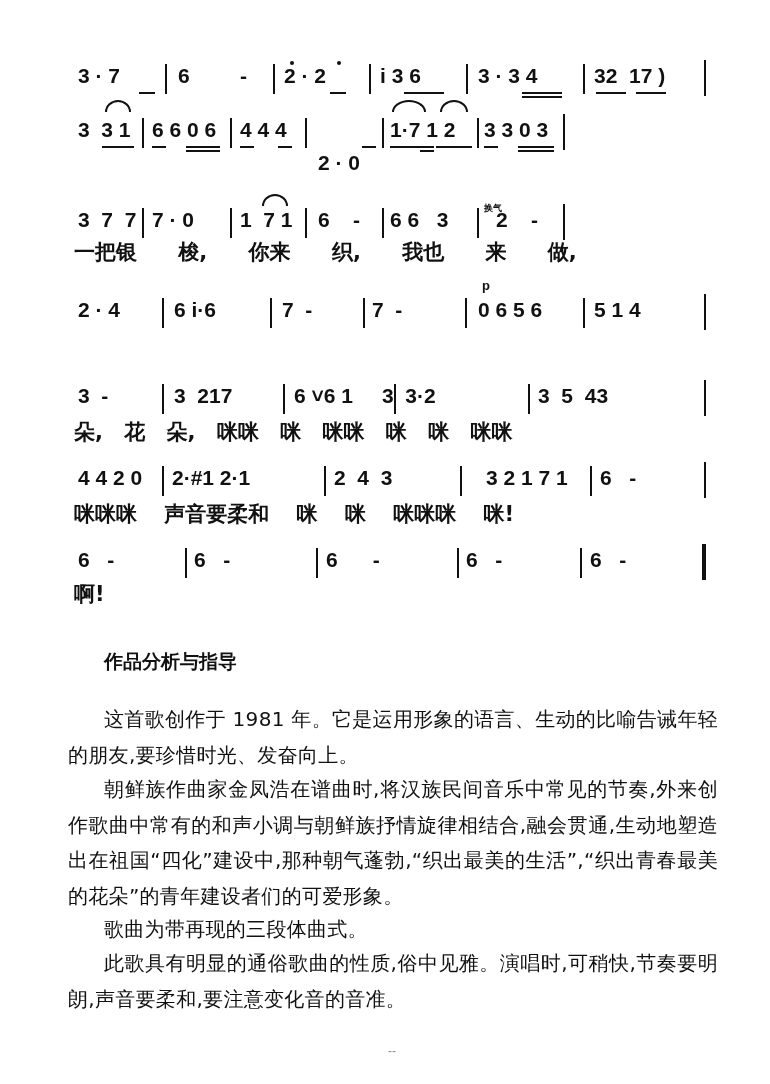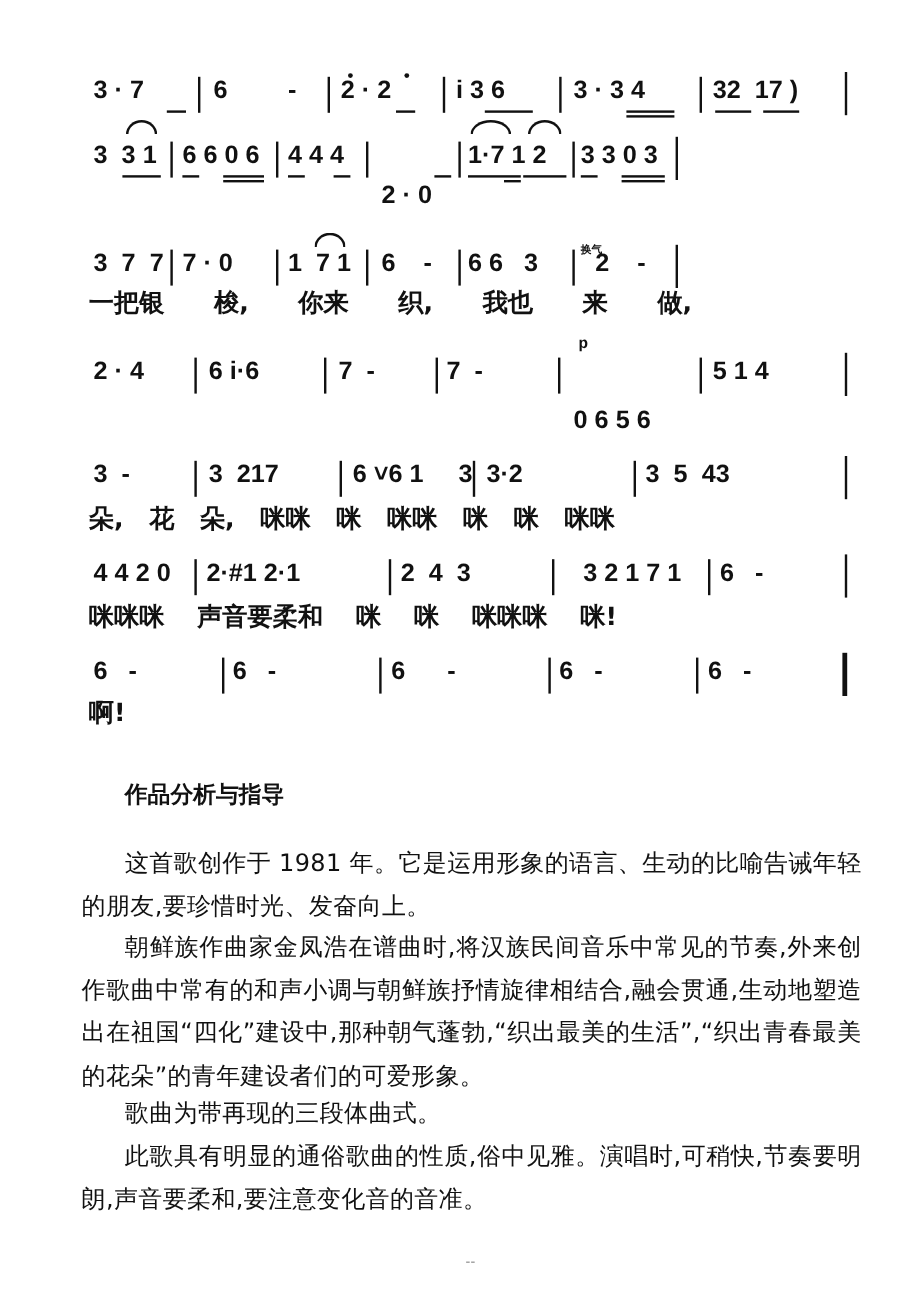--- a/index.html
+++ b/index.html
@@ -124,21 +124,21 @@
   <div class="row" style="top:298px;">
     <span class="note" style="left:78px;">2 · 4</span>
     <div class="bar" style="left:162px;top:0;height:30px;"></div>
     <span class="note" style="left:174px;">6 i·6</span>
     <div class="bar" style="left:270px;top:0;height:30px;"></div>
     <span class="note" style="left:282px;">7&nbsp;&nbsp;-</span>
     <div class="bar" style="left:363px;top:0;height:30px;"></div>
     <span class="note" style="left:372px;">7&nbsp;&nbsp;-</span>
     <div class="bar" style="left:465px;top:0;height:30px;"></div>
     <span class="small" style="left:482px;top:-20px;">p</span>
-    <span class="note" style="left:478px;margin-top:41px;">0 6 5 6</span>
+    <span class="note" style="left:478px;">0 6 5 6</span>
     <div class="bar" style="left:583px;top:0;height:30px;"></div>
     <span class="note" style="left:594px;">5 1 4</span>
     <div class="bar" style="left:704px;top:-4px;height:36px;"></div>
   </div>
 
   <div class="row" style="top:384px;">
     <span class="note" style="left:78px;">3&nbsp;&nbsp;-</span>
     <div class="bar" style="left:162px;top:0;height:30px;"></div>
     <span class="note" style="left:174px;">3&nbsp;&nbsp;217</span>
     <div class="bar" style="left:283px;top:0;height:30px;"></div>
@@ -177,17 +177,17 @@
     <span class="note" style="left:590px;">6&nbsp;&nbsp;&nbsp;-</span>
     <div class="bar final" style="left:702px;top:-4px;height:36px;"></div>
     <span class="lyric" style="left:74px;top:34px;">啊!</span>
   </div>
 </div>
 
 <div class="analysis">
   <div class="heading">作品分析与指导</div>
   <div class="para" style="top:62px;">这首歌创作于 1981 年。它是运用形象的语言、生动的比喻告诫年轻的朋友,要珍惜时光、发奋向上。</div>
   <div class="para" style="top:132px;">朝鲜族作曲家金凤浩在谱曲时,将汉族民间音乐中常见的节奏,外来创作歌曲中常有的和声小调与朝鲜族抒情旋律相结合,融会贯通,生动地塑造出在祖国“四化”建设中,那种朝气蓬勃,“织出最美的生活”,“织出青春最美的花朵”的青年建设者们的可爱形象。</div>
-  <div class="para" style="top:272px;font-family:Liberation Mono, monospace;">歌曲为带再现的三段体曲式。</div>
+  <div class="para" style="top:272px;">歌曲为带再现的三段体曲式。</div>
   <div class="para" style="top:306px;">此歌具有明显的通俗歌曲的性质,俗中见雅。演唱时,可稍快,节奏要明朗,声音要柔和,要注意变化音的音准。</div>
 </div>
 
 <div class="pagenum">--</div>
 
 </body></html>

